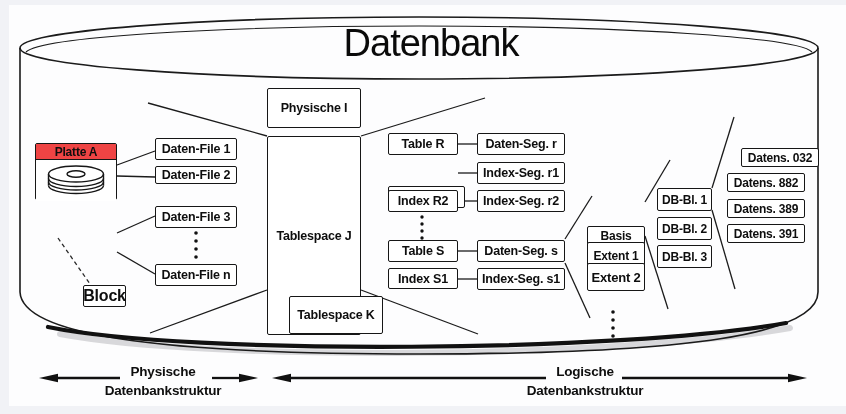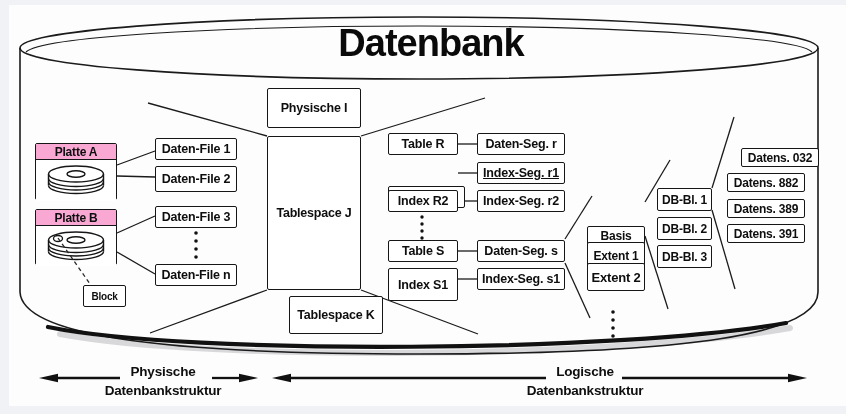--- a/index.html
+++ b/index.html
@@ -34,27 +34,27 @@
   .box.two-line{flex-direction:column;line-height:14.5px;font-size:12px;margin-top:24px;}
   .disk-box{
     position:absolute;background:transparent;
     border:1.6px solid #161616;border-radius:2px;
     box-sizing:border-box;
   }
   .disk-box .hd{
     height:15px;border-bottom:1.5px solid #161616;
     display:flex;align-items:center;justify-content:center;
     font-weight:700;font-size:12px;letter-spacing:-0.2px;color:#0e0e0e;
-    background:#f9a8d4;
+    background:#ef4444;
   }
   .disk-box .body{display:flex;align-items:center;justify-content:center;padding-top:2px;background:#ffffff;height:calc(100% - 16.5px);}
   .title{
     position:absolute;left:271px;top:20px;width:320px;height:46px;
     display:flex;align-items:center;justify-content:center;
-    font-size:38px;font-weight:700;letter-spacing:-1px;color:#0a0a0a;
+    font-size:38px;font-weight:400;letter-spacing:-1px;color:#0a0a0a;
   }
   .legend{
     position:absolute;text-align:center;color:#0e0e0e;
     font-weight:700;font-size:13.5px;line-height:19px;letter-spacing:-0.2px;
   }
   .legend-physical{left:78px;top:362px;width:170px;}
   .legend-logical{left:495px;top:362px;width:180px;}
   svg .ln{stroke:#1b1b1b;stroke-width:1.3;fill:none;}
   svg .outline{stroke:#1b1b1b;stroke-width:1.6;fill:none;}
 </style>
@@ -143,53 +143,41 @@
     <div class="body">
       <svg width="62" height="32" viewBox="0 0 62 32">
         <ellipse cx="31" cy="9" rx="27.5" ry="8" fill="#fff" stroke="#161616" stroke-width="1.4"></ellipse>
         <ellipse cx="31" cy="9" rx="9" ry="3.2" fill="#fff" stroke="#161616" stroke-width="1.4"></ellipse>
         <path d="M3.5 9 V20.5 M58.5 9 V20.5" stroke="#161616" stroke-width="1.4" fill="none"></path>
         <path d="M3.5 13.5 A27.5 8 0 0 0 58.5 13.5 M3.5 17 A27.5 8 0 0 0 58.5 17 M3.5 20.5 A27.5 8 0 0 0 58.5 20.5" stroke="#161616" stroke-width="1.4" fill="none"></path>
       </svg>
     </div>
   </div>
 
-  <div class="disk-box" style="left:35px;top:209px;width:82px;height:56px;">
-    <div class="hd">Platte B</div>
-    <div class="body">
-      <svg width="62" height="32" viewBox="0 0 62 32">
-        <ellipse cx="31" cy="9" rx="27.5" ry="8" fill="#fff" stroke="#161616" stroke-width="1.4"></ellipse>
-        <ellipse cx="31" cy="9" rx="9" ry="3.2" fill="#fff" stroke="#161616" stroke-width="1.4"></ellipse>
-        <path d="M3.5 9 V20.5 M58.5 9 V20.5" stroke="#161616" stroke-width="1.4" fill="none"></path>
-        <path d="M3.5 13.5 A27.5 8 0 0 0 58.5 13.5 M3.5 17 A27.5 8 0 0 0 58.5 17 M3.5 20.5 A27.5 8 0 0 0 58.5 20.5" stroke="#161616" stroke-width="1.4" fill="none"></path>
-        <ellipse cx="13" cy="7.5" rx="4.5" ry="3" fill="#fff" stroke="#161616" stroke-width="1.3"></ellipse>
-      </svg>
-    </div>
-  </div>
-
-  <div class="box" style="left:83px;top:285px;width:43px;height:22px;font-size:10px;">Block</div>
+
+  <div class="box" style="left:83px;top:285px;width:43px;height:22px;font-size:16px;">Block</div>
 
   <div class="box" style="left:155px;top:138px;width:82px;height:22px;">Daten-File 1</div>
-  <div class="box" style="left:155px;top:166px;width:82px;height:26px;">Daten-File 2</div>
+  <div class="box" style="left:155px;top:166px;width:82px;height:18px;">Daten-File 2</div>
   <div class="box" style="left:155px;top:206px;width:82px;height:22px;">Daten-File 3</div>
   <div class="box" style="left:155px;top:264px;width:82px;height:22px;">Daten-File n</div>
 
   <div class="box" style="left:267px;top:88px;width:94px;height:40px;">Physische I</div>
-  <div class="box" style="left:267px;top:136px;width:94px;height:154px;">Tablespace J</div>
+  <div class="box" style="left:267px;top:136px;width:94px;height:199px;">Tablespace J</div>
   <div class="box" style="left:267px;top:296px;width:94px;height:38px;margin-left:22px;">Tablespace K</div>
 
   <div class="box" style="left:388px;top:133px;width:70px;height:22px;">Table R</div>
   <div class="box" style="left:477px;top:133px;width:88px;height:22px;">Daten-Seg. r</div>
   <div class="box" style="left:388px;top:162px;width:77px;height:22px;margin-top:24px;">Index R1</div>
-  <div class="box" style="left:477px;top:162px;width:88px;height:22px;text-decoration:underline;">Index-Seg. r1</div>
+  <div class="box" style="left:477px;top:162px;width:88px;height:22px;">Index-Seg. r1</div>
   <div class="box" style="left:388px;top:190px;width:70px;height:22px;">Index R2</div>
   <div class="box" style="left:477px;top:190px;width:88px;height:22px;">Index-Seg. r2</div>
   <div class="box" style="left:388px;top:240px;width:70px;height:22px;">Table S</div>
   <div class="box" style="left:477px;top:240px;width:88px;height:22px;">Daten-Seg. s</div>
-  <div class="box" style="left:388px;top:268px;width:70px;height:33px;">Index S1</div>
+  <div class="box" style="left:388px;top:268px;width:70px;height:21px;">Index S1</div>
   <div class="box" style="left:477px;top:268px;width:88px;height:22px;">Index-Seg. s1</div>
 
   <div class="box two-line" style="left:587px;top:202px;width:58px;height:35px;">
     <span>Basis</span>
     <span>Extent</span>
   </div>
   <div class="box" style="left:587px;top:242px;width:58px;height:28px;font-size:12px;">Extent 1</div>
   <div class="box" style="left:587px;top:263px;width:58px;height:28px;font-size:13px;">Extent 2</div>
 
   <div class="box thin" style="left:657px;top:188px;width:55px;height:23px;">DB-Bl. 1</div>

